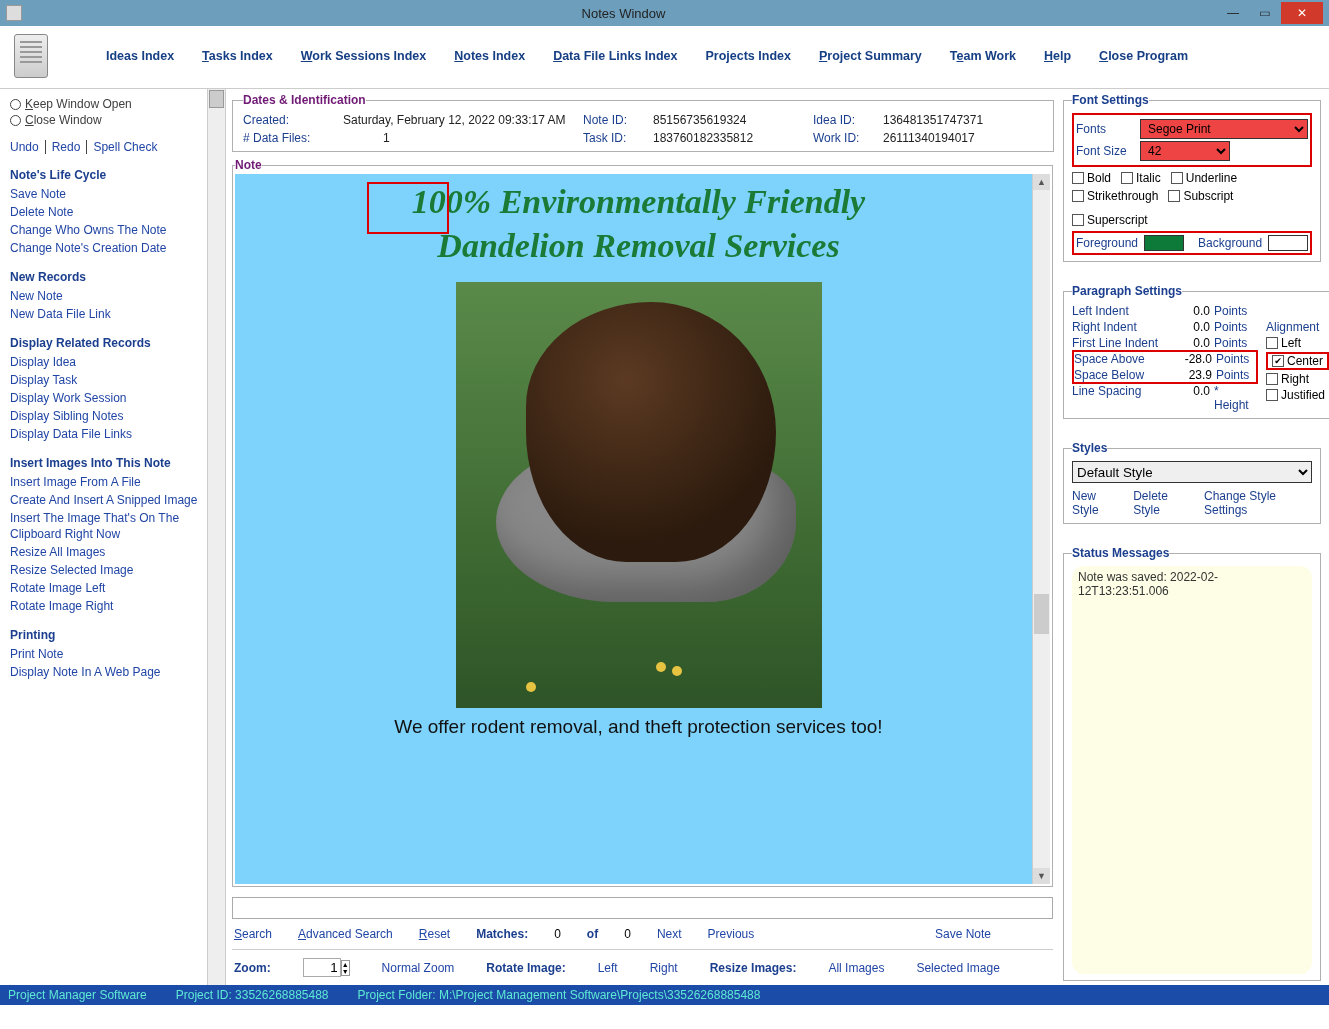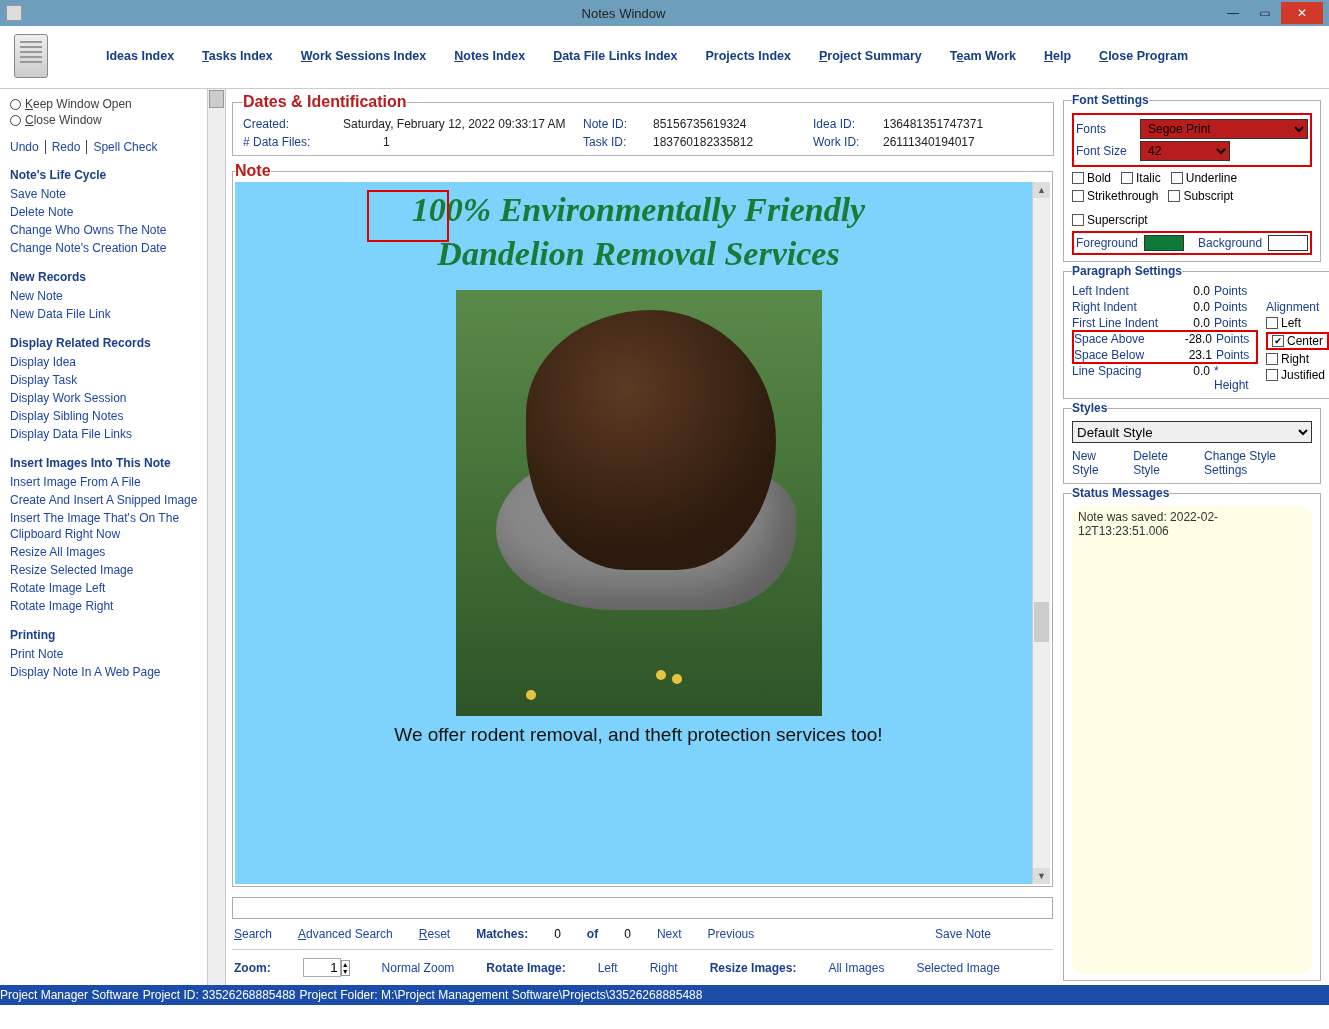--- a/index.html
+++ b/index.html
@@ -24,21 +24,21 @@
 .leftpane .quick { margin-top: 8px; padding-top: 5px; display: flex; gap: 0; align-items: center; }
 .leftpane .quick a { color: #2045a5; text-decoration: none; padding: 0 6px; border-right: 1px solid #444; }
 .leftpane .quick a:first-child { padding-left: 0; }
 .leftpane .quick a:last-child { border-right: none; }
 .leftpane .grouphd { color: #1b3f8e; font-weight: bold; margin-top: 14px; margin-bottom: 4px; font-size: 12px; }
 .leftpane .glink { display: block; color: #2045a5; text-decoration: none; margin: 2px 0; line-height: 16px; }
 .scrollcol { width: 19px; background: #eee; border-left: 1px solid #ccc; border-right: 1px solid #ccc; position: relative; margin-right: 4px; }
 .scrollcol .thumb { position: absolute; left: 1px; right: 1px; top: 1px; height: 18px; background: #ccc; border: 1px solid #999; }
 .center { flex: 1; padding: 4px 6px 4px 2px; display: flex; flex-direction: column; min-width: 0;}
 fieldset.panel { border: 1px solid #b0b0b0; padding: 6px 10px; margin-bottom: 6px; }
-fieldset.panel legend { color: #b91c1c; font-weight: bold; font-size: 16px; }
+fieldset.panel legend { color: #701a75; font-weight: bold; font-size: 12px; }
 .dates-grid { display: grid; grid-template-columns: 100px 240px 70px 160px 70px 160px; row-gap: 4px; align-items: center; font-size: 12px; }
 .dates-grid .lbl { color: #1b3f8e; font-size: 12px; }
 .dates-grid .val { color: #222; }
 .notebox { flex: 1; display: flex; }
 .notecontent { flex: 1; background: #7dd3fc; border: none; padding: 6px 10px 6px 20px; position: relative; }
 .notetitle { font-family: 'Segoe Script', 'Brush Script MT', cursive; font-size: 34px; color: #1a7a36; text-align: center; line-height: 1.3; font-style: italic; font-weight: 600; }
 .redframe { position: absolute; left: 112px; top: 2px; width: 82px; height: 52px; border: 2px solid #d00; }
 .noteimg { display: block; margin: 14px auto 8px auto; width: 366px; height: 426px; background: #4a6d3e; position: relative; overflow: hidden; }
 .noteimg .grass { position: absolute; inset: 0; background: linear-gradient(#5a8a4a 0%, #3f6b33 60%, #2e5427 100%); }
 .noteimg .rock { position: absolute; left: 40px; top: 160px; width: 300px; height: 160px; background: #888; border-radius: 40% 50% 30% 40% / 50% 40% 50% 50%; box-shadow: inset -20px -20px 40px rgba(0,0,0,.3); }
@@ -50,43 +50,43 @@
 .notescroll .thumb { position: absolute; left: 1px; right: 1px; top: 420px; height: 40px; background: #ccc; }
 .searchbar { border: 1px solid #aaa; height: 22px; margin: 4px 0; }
 .searchrow { display: flex; gap: 26px; align-items: center; padding: 4px 2px; font-size: 12px; }
 .searchrow .l { color: #2045a5; text-decoration: none; }
 .searchrow .ul { text-decoration: underline; }
 .searchrow .bl { color: #1b3f8e; font-weight: bold; }
 .zoomrow { display: flex; gap: 32px; align-items: center; padding: 4px 2px; font-size: 12px; border-top: 1px solid #ccc; margin-top: 4px; padding-top: 8px;}
 .zoomrow .bl { color: #1b3f8e; font-weight: bold; }
 .zoomrow .l { color: #2045a5; text-decoration: none; }
 .zoomrow input { width: 38px; border: 1px solid #aaa; text-align: right; padding: 1px 2px; }
-.right { width: 270px; padding: 4px 8px 4px 4px; display: flex; flex-direction: column; gap: 2px; overflow: hidden;}
+.right { width: 270px; padding: 4px 8px 4px 4px; display: flex; flex-direction: column; gap: 22px; overflow: hidden;}
 .right fieldset { border: 1px solid #b0b0b0; padding: 6px 8px; }
 .right legend { color: #1b3f8e; font-weight: bold; font-size: 12px; }
 .redbox { border: 2px solid #d00; padding: 2px; }
 .formrow { display: flex; align-items: center; gap: 6px; margin: 2px 0; font-size: 12px; }
 .formrow .lbl { color: #1b3f8e; width: 58px; }
-.formrow select, .formrow input.sel { border: 1px solid #333; height: 20px; flex: 1; background: #b91c1c; font-size: 12px; padding: 0 3px; }
+.formrow select, .formrow input.sel { border: 1px solid #333; height: 20px; flex: 1; background: #ef4444; font-size: 12px; padding: 0 3px; }
 .chkrow { display: flex; gap: 10px; flex-wrap: wrap; margin: 4px 0; }
 .chkrow .c { display: flex; align-items: center; gap: 3px; }
 .chkrow .c .box { width: 12px; height: 12px; border: 1px solid #555; background: #fff; display: flex; align-items:center; justify-content:center; font-size: 9px; }
 .colorbox { width: 40px; height: 16px; border: 1px solid #333; display: inline-block; }
 .pg { display: grid; grid-template-columns: 92px 42px 40px; gap: 2px 4px; font-size: 12px; }
 .pg .lbl { color: #1b3f8e; }
 .pg .val { text-align: right; }
 .pg .unit { color: #1b3f8e; }
 .align { display: flex; flex-direction: column; gap: 2px; margin-left: 8px; font-size: 12px; margin-top: 16px; }
 .align .hdg { color: #1b3f8e; }
 .align .c { display: flex; gap: 3px; align-items: center; }
 .align .box { width: 12px; height: 12px; border: 1px solid #555; background: #fff; display: flex; align-items:center; justify-content:center; font-size: 9px; }
 .redcenter { border: 2px solid #d00; padding: 0 4px; }
 .statuspanel { flex: 1; }
 .statuscontent { background: #fefee6; height: 100%; font-size: 12px; color: #333; padding: 4px 6px; border-radius: 12px; }
-.footer { background: #1b4ca8; color: #ffffff; font-size: 12px; padding: 3px 0; display: flex; gap: 4px; }
+.footer { background: #1b4ca8; color: #5eead4; font-size: 12px; padding: 3px 8px; display: flex; gap: 29px; }
 .redspacebox { border: 2px solid #d00; }
 </style>
 </head>
 <body>
 
 <div class="titlebar">
   <div class="ticon"></div>
   <div class="ttitle">Notes Window</div>
   <div class="winbtns">
     <div class="winbtn">—</div>
@@ -297,21 +297,21 @@
             <span class="lbl">First Line Indent</span>
               <span class="val">0.0</span>
               <span class="unit">Points</span>
           </div>
           <div class="redspacebox">
             <div class="pg">
               <span class="lbl">Space Above</span>
                 <span class="val">-28.0</span>
                 <span class="unit">Points</span>
               <span class="lbl">Space Below</span>
-                <span class="val">23.1</span>
+                <span class="val">23.9</span>
                 <span class="unit">Points</span>
             </div>
           </div>
           <div class="pg">
             <span class="lbl">Line Spacing</span>
               <span class="val">0.0</span>
               <span class="unit">* Height</span>
           </div>
         </div>
         <div class="align">

